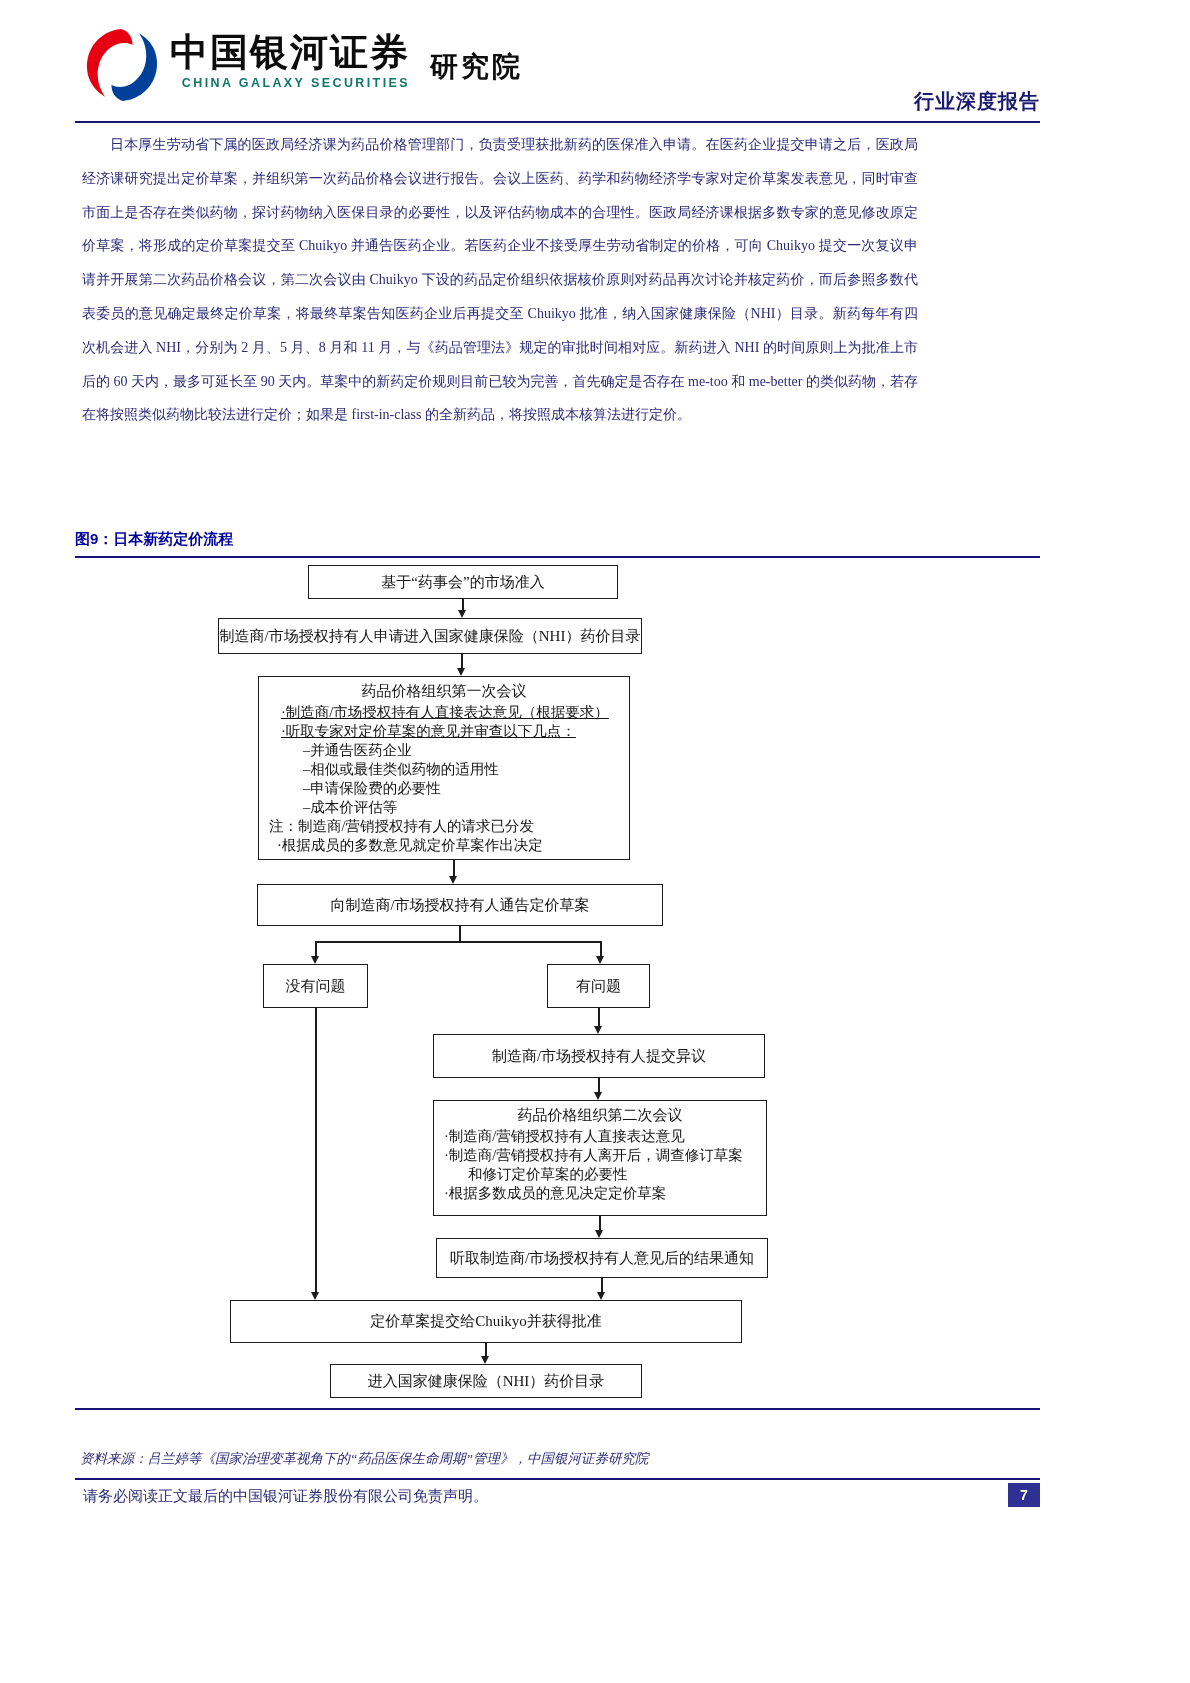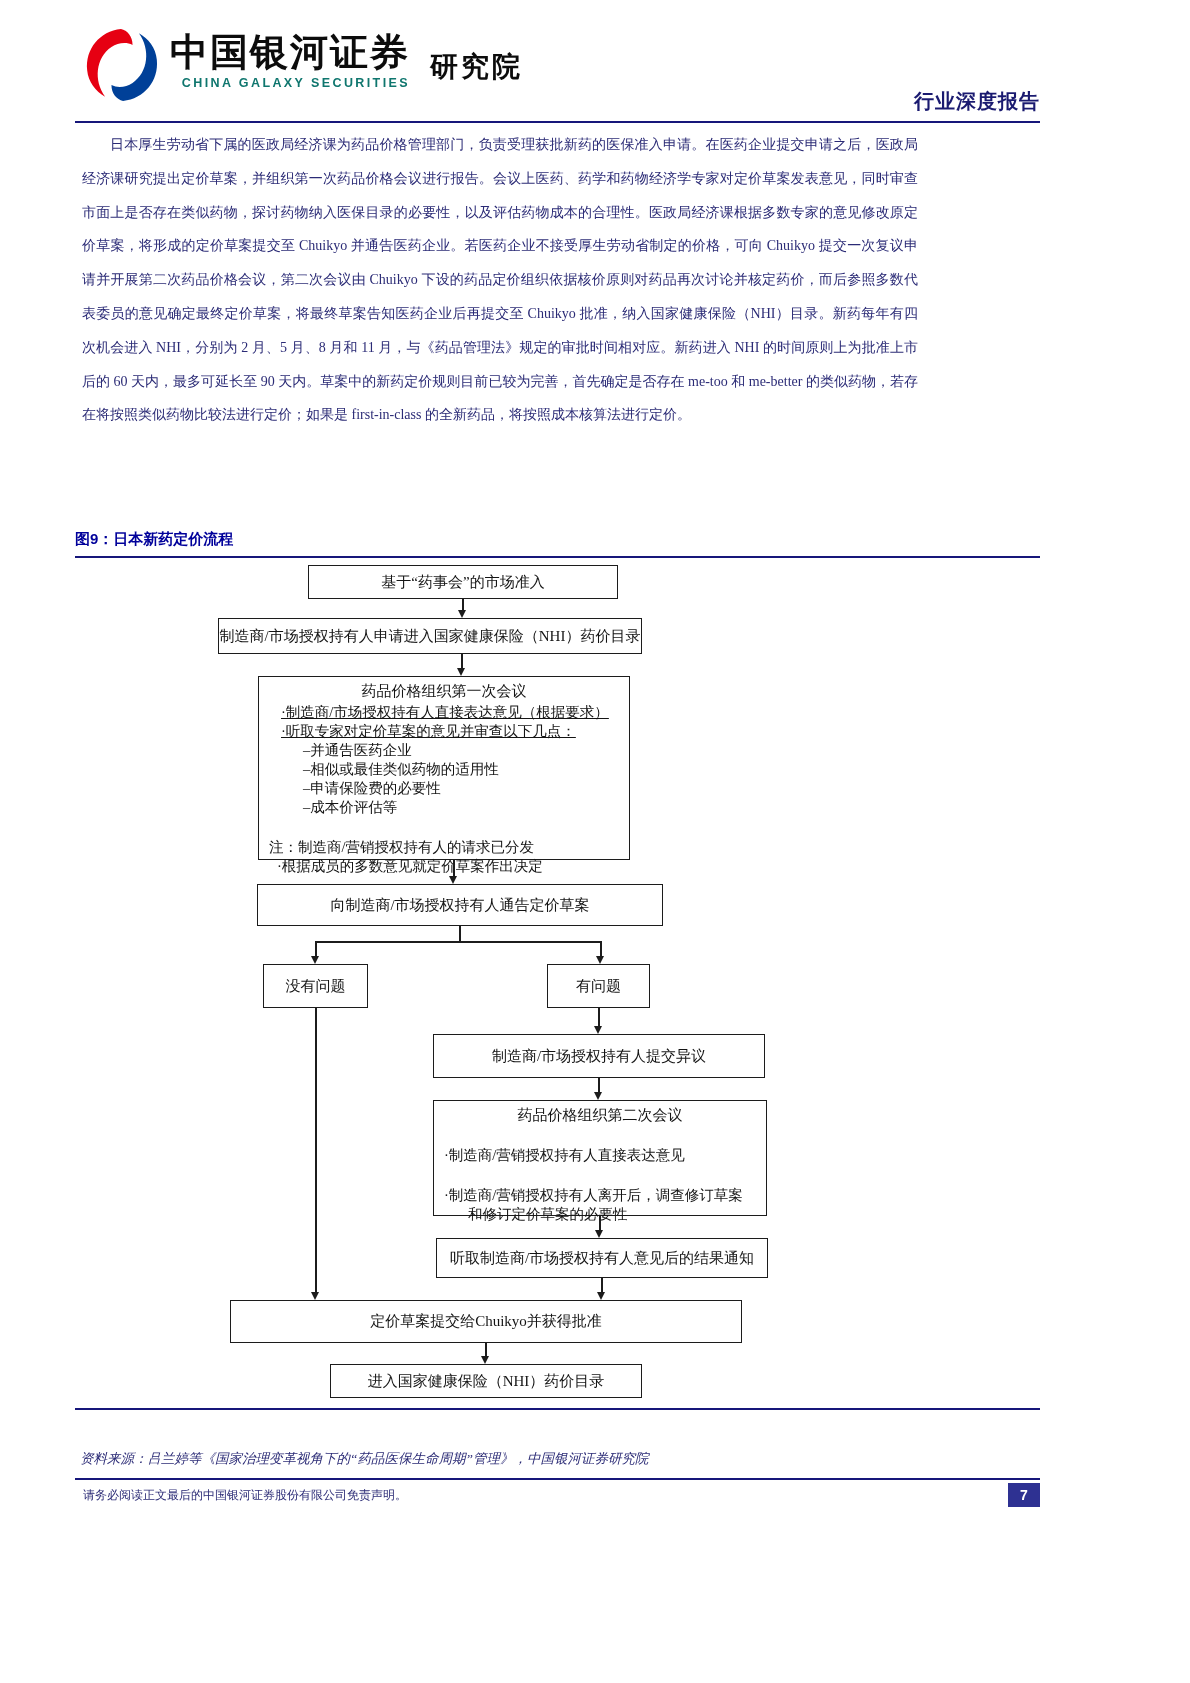--- a/index.html
+++ b/index.html
@@ -25,31 +25,31 @@
   
   .figure-title { position:absolute; left:75px; top:530px; font-size:15px; font-weight:bold; color:#00009a; font-family:"Liberation Sans","DejaVu Sans",sans-serif; }
   .figure-rule { position:absolute; left:75px; top:556px; width:965px; height:2px; background:#16167a; }
   .flowchart { position:absolute; left:75px; top:560px; width:965px; height:845px; color:#141414; }
   .fbox { position:absolute; border:1.5px solid #1c1c1c; background:#fff; box-sizing:border-box; font-size:15px; }
   .fbox.center { display:flex; align-items:center; justify-content:center; text-align:center; }
   .fbox .btitle { text-align:center; font-size:15px; margin:5px 0 2px 0; }
   .fline { font-size:14.5px; line-height:19px; white-space:nowrap; }
   .ind-bullet { padding-left:22px;text-decoration:underline; }
   .ind-dash   { padding-left:44px; }
-  .ind-note   { padding-left:10px;margin-top:21px; }
+  .ind-note   { padding-left:10px; }
   .ind-note2  { padding-left:18px; }
   .ind-cont   { padding-left:34px; }
   .vl { position:absolute; width:1.5px; background:#1c1c1c; }
   .hl { position:absolute; height:1.5px; background:#1c1c1c; }
   .ah { position:absolute; width:0; height:0; border-left:4.5px solid transparent; border-right:4.5px solid transparent; border-top:8px solid #1c1c1c; }
   .source-rule { position:absolute; left:75px; top:1408px; width:965px; height:2px; background:#16167a; }
   .figure-source { position:absolute; left:80px; top:1414px; font-size:13.5px; font-style:italic; color:#2b2b76;margin-top:36px; }
   
   .footer-rule { position:absolute; left:75px; top:1478px; width:965px; height:1.5px; background:#16167a; }
-  .disclaimer { position:absolute; left:83px; top:1487px; font-size:12px; color:#2b2b76; }
+  .disclaimer { position:absolute; left:83px; top:1487px; font-size:15px; color:#2b2b76; }
   .page-badge { position:absolute; left:1008px; top:1483px; width:32px; height:24px; background:#2e3192; color:#ffffff; font-size:14px; font-weight:bold; display:flex; align-items:center; justify-content:center; font-family:"Liberation Sans","DejaVu Sans",sans-serif; }
 </style>
 </head>
 <body>
 
 <div class="page">
 
   <svg class="logo-mark" viewBox="0 0 72 72">
     <path d="M35,2 C15,4 1,21 3,41 C4,52 11,61 20,66 C9,51 11,29 26,19 C32,15 40,14 46,17 C46,9 41,3 35,2 Z" fill="#e60012"></path>
     <path d="M37,70 C57,68 71,51 69,31 C68,20 61,11 52,6 C63,21 61,43 46,53 C40,57 32,58 26,55 C26,63 31,69 37,70 Z" fill="#004098"></path>

